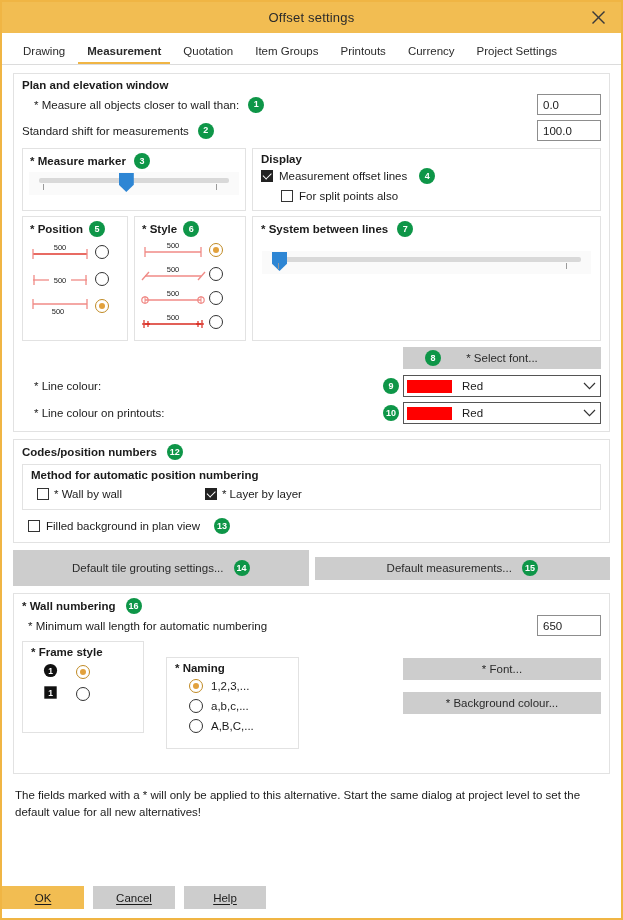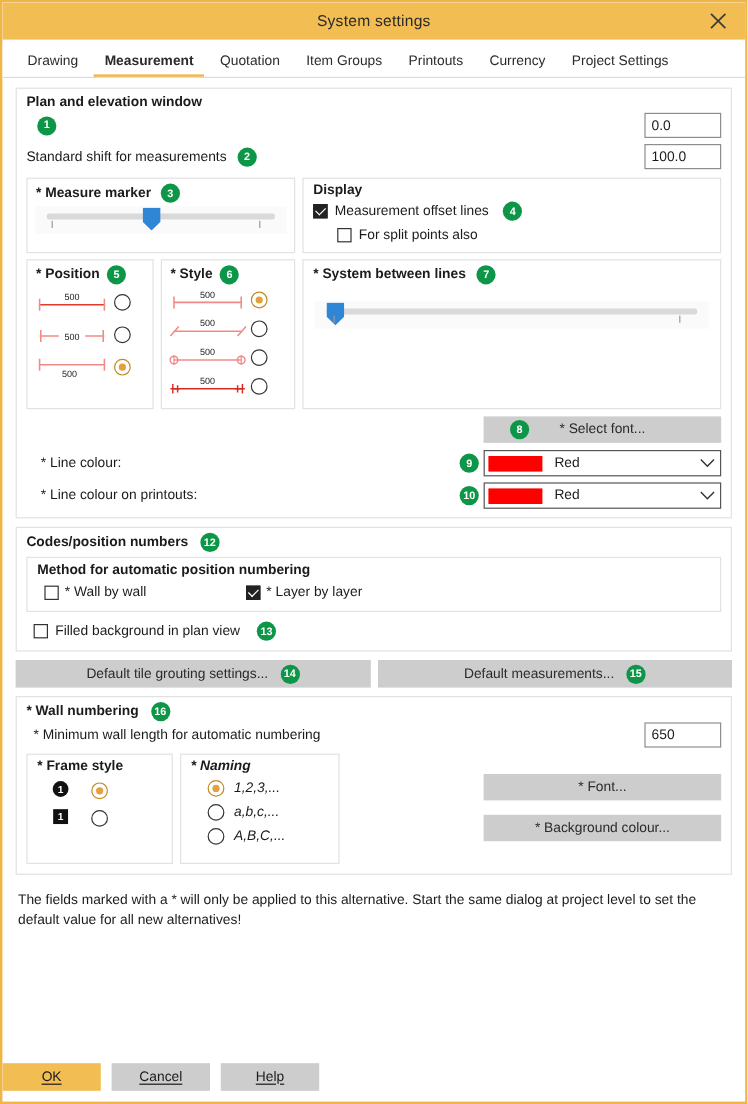--- a/index.html
+++ b/index.html
@@ -107,21 +107,21 @@
         background:#cdcdcd;font-size:11.5px;color:#1b1b1b;cursor:pointer;}
   .bbtn.primary{background:#f2bd52;}
   u{text-underline-offset:2px;}
 </style>
 </head>
 <body>
 
 <div class="window">
 
   <div class="titlebar">
-    <div class="title">System settings</div>
+    <div class="title">Offset settings</div>
     <div class="close-btn">
       <svg width="15" height="15" viewBox="0 0 15 15" aria-hidden="true">
         <line x1="1.5" y1="1.5" x2="13.5" y2="13.5" stroke="#3a3a3a" stroke-width="1.4"></line>
         <line x1="13.5" y1="1.5" x2="1.5" y2="13.5" stroke="#3a3a3a" stroke-width="1.4"></line>
       </svg>
     </div>
   </div>
 
   <div class="tabbar">
     <div class="tab">Drawing</div>
@@ -132,20 +132,21 @@
     <div class="tab">Currency</div>
     <div class="tab">Project Settings</div>
   </div>
 
   <div class="content">
 
     <div class="group" style="padding:0 0 7px 0;">
       <div class="grp-title">Plan and elevation window</div>
 
       <div class="row" style="padding:1px 8px 0 8px;">
+        <span class="lbl" style="margin-left:12px;">* Measure all objects closer to wall than:</span>
         <span class="badge" style="margin-left:9px;">1</span>
         <span style="flex:1"></span>
         <span class="txt">0.0</span>
       </div>
 
       <div class="row" style="padding:5px 8px 0 8px;">
         <span class="lbl">Standard shift for measurements</span>
         <span class="badge" style="margin-left:9px;">2</span>
         <span style="flex:1"></span>
         <span class="txt">100.0</span>
@@ -369,21 +370,21 @@
 
       <div class="row" style="padding:8px 8px 0 8px;">
         <span class="cb" style="margin-left:6px;"></span>
         <span class="lbl" style="margin-left:6px;">Filled background in plan view</span>
         <span class="badge" style="margin-left:14px;">13</span>
         <span style="flex:1"></span>
       </div>
     </div>
 
     <div class="row" style="gap:6px;margin-bottom:7px;">
-      <div class="btn" style="flex:1;height:23px;">
+      <div class="btn" style="flex:1;height:36px;">
         <span>Default tile grouting settings...</span>
         <span class="badge" style="margin-left:10px;">14</span>
       </div>
       <div class="btn" style="flex:1;height:23px;">
         <span>Default measurements...</span>
         <span class="badge" style="margin-left:10px;">15</span>
       </div>
     </div>
 
     <div class="group" style="padding-bottom:8px;">
@@ -414,21 +415,21 @@
             <span>
               <svg width="15" height="15" viewBox="0 0 15 15">
                 <rect x="1.3" y="1.3" width="12.4" height="12.4" fill="#111"></rect>
                 <text x="7.5" y="10.6" font-size="8.5" fill="#fff" text-anchor="middle" font-weight="bold" font-family="Liberation Sans, sans-serif">1</text>
               </svg>
             </span>
             <span class="rd big" style="margin-left:18px;"></span>
           </div>
         </div>
 
-        <div class="group" style="width:131px;margin:0;height:90px;font-style:italic;">
+        <div class="group" style="width:131px;margin:16px;height:90px;">
           <div style="font-weight:bold;padding:4px 0 0 8px;">* Naming</div>
           <div class="row" style="padding:5px 0 0 22px;">
             <span class="rd big on"></span>
             <span class="lbl" style="margin-left:8px;">1,2,3,...</span>
           </div>
           <div class="row" style="padding:6px 0 0 22px;">
             <span class="rd big"></span>
             <span class="lbl" style="margin-left:8px;">a,b,c,...</span>
           </div>
           <div class="row" style="padding:6px 0 0 22px;">

